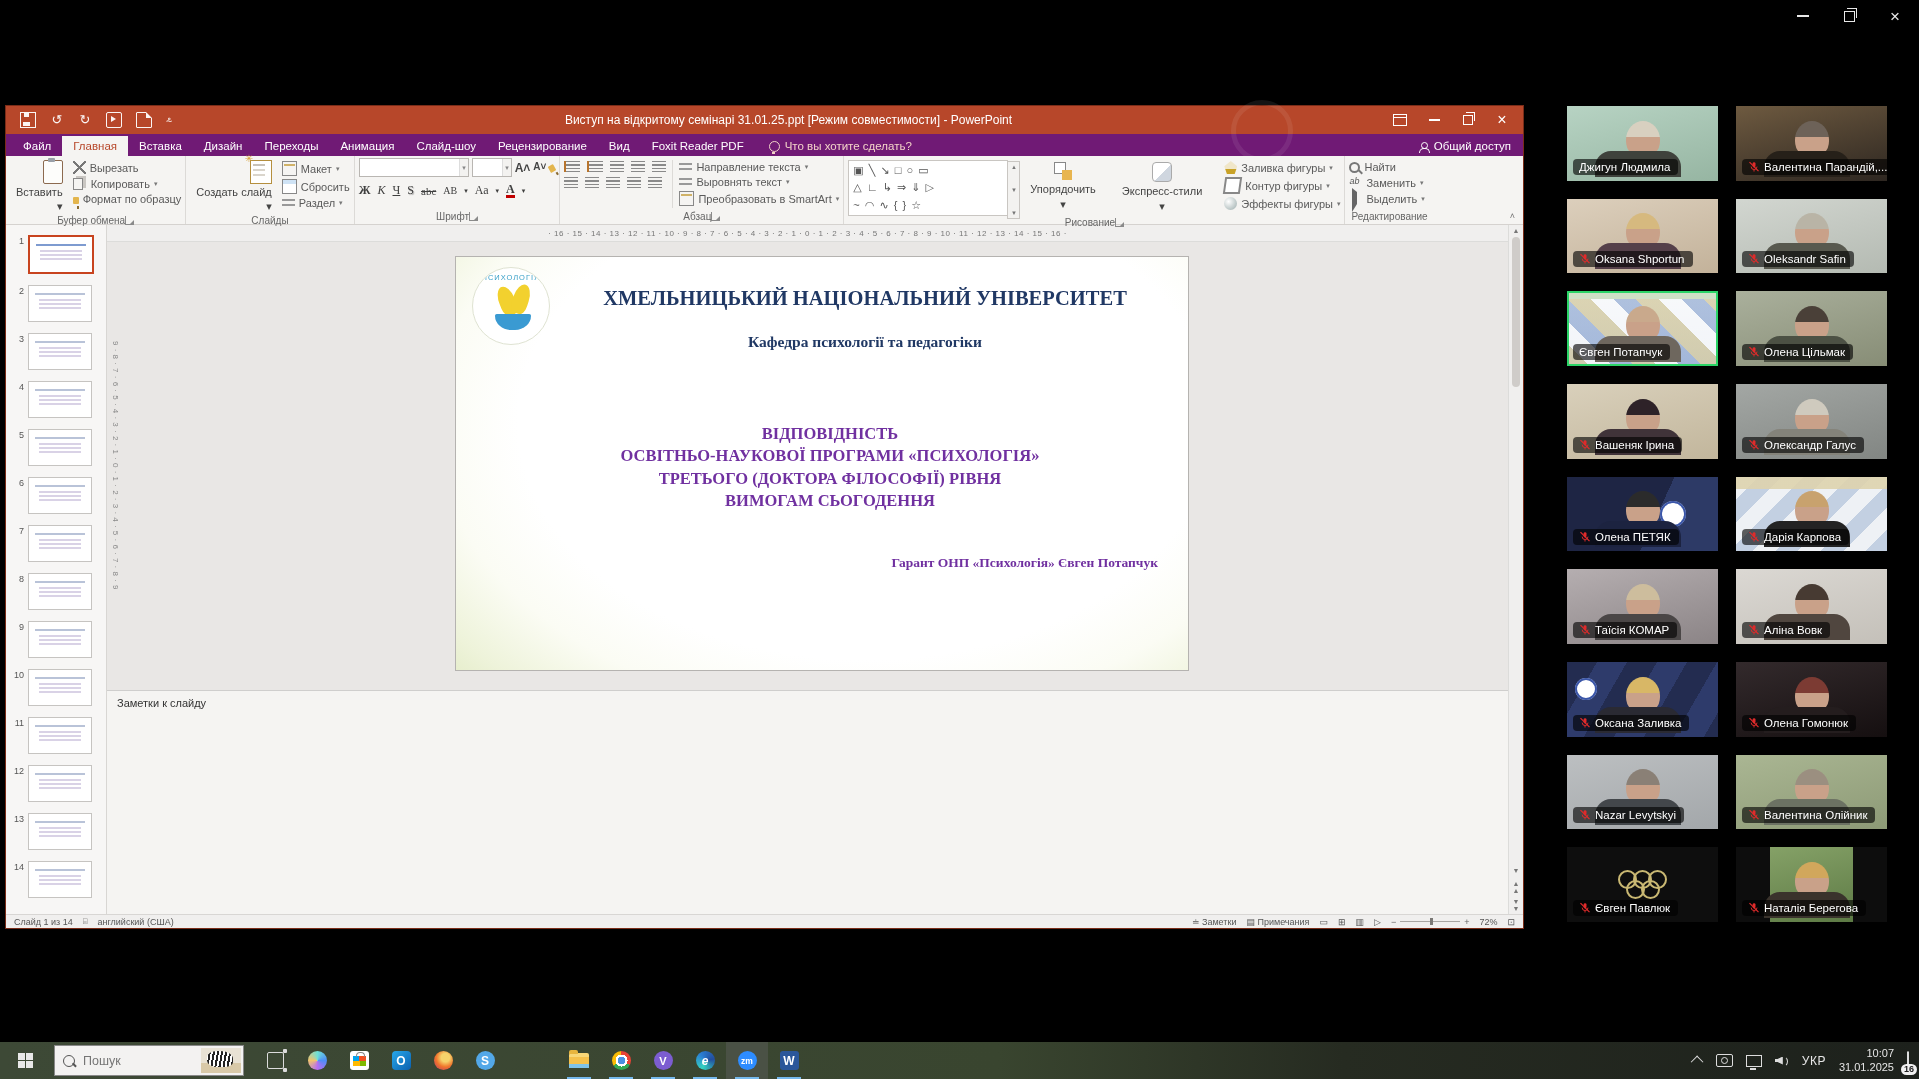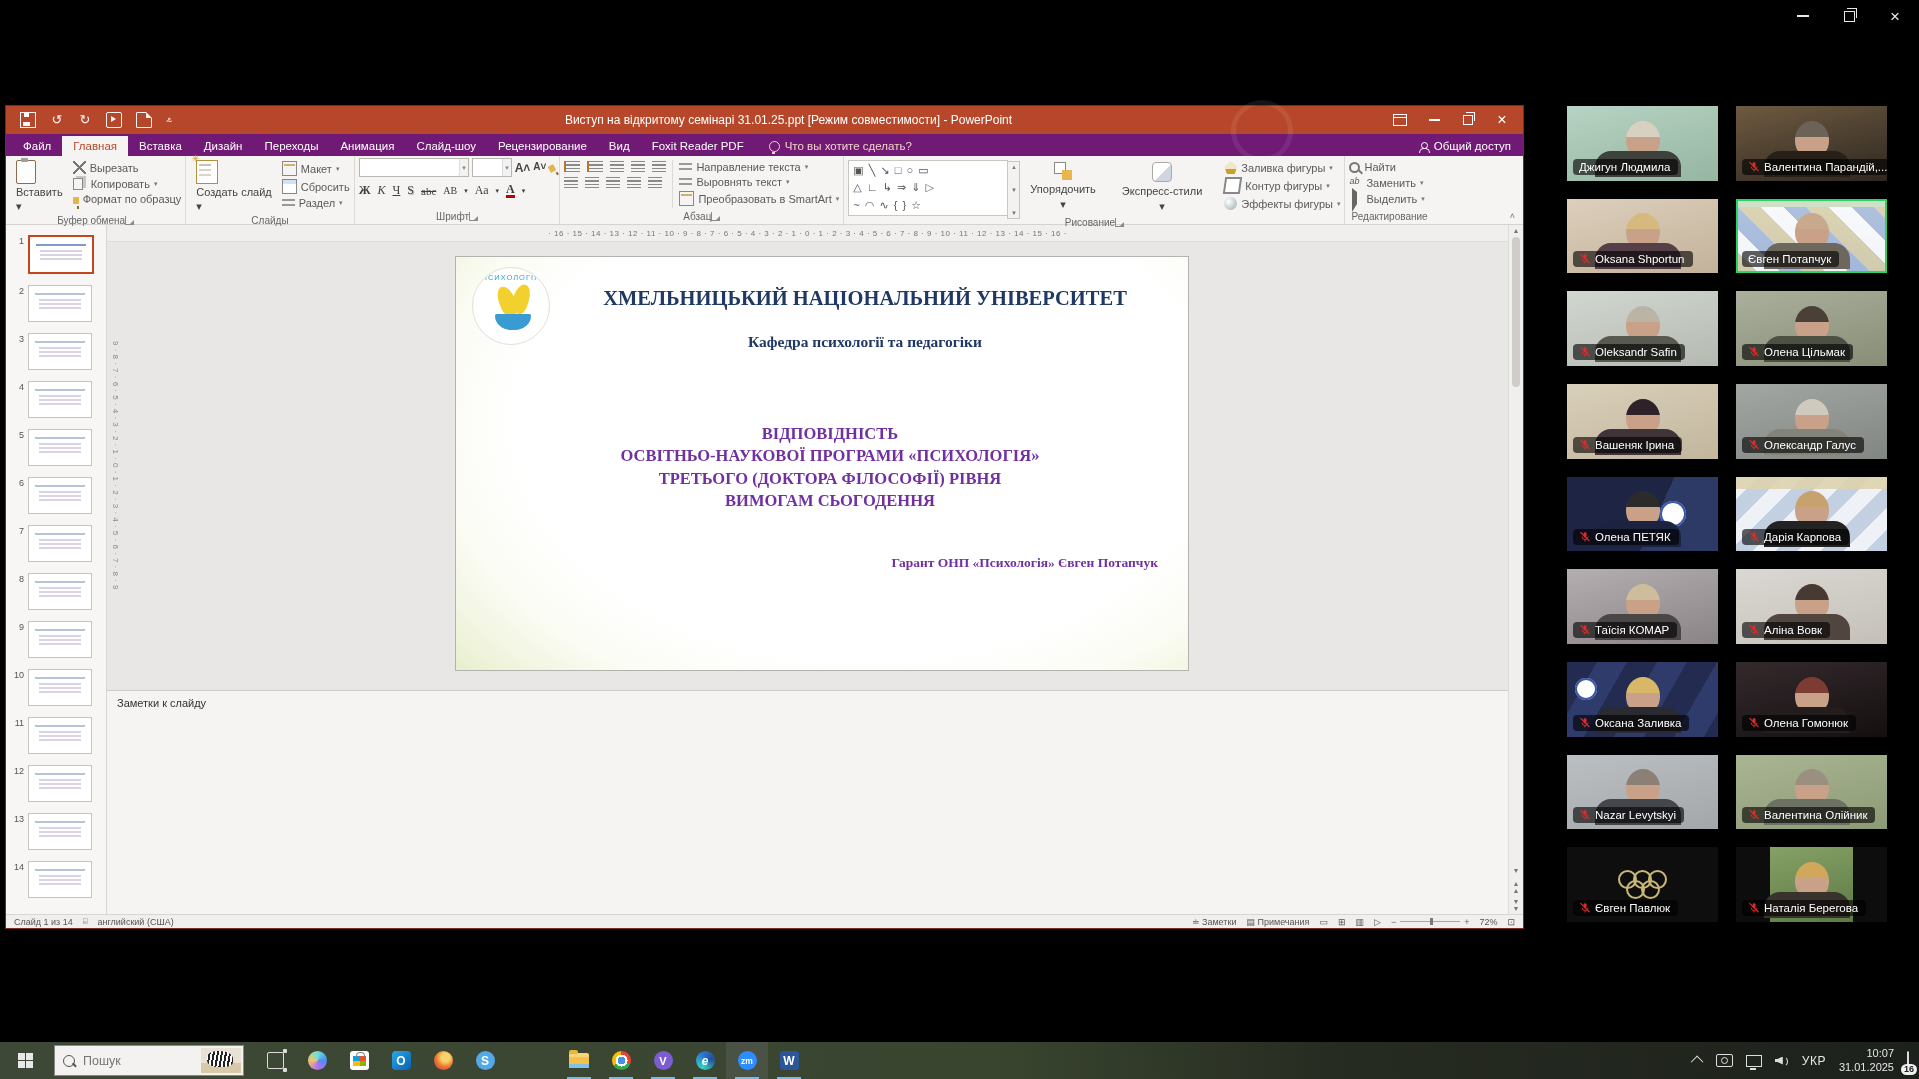--- a/index.html
+++ b/index.html
@@ -48,21 +48,21 @@
   .person{width:9px;height:9px;position:relative;}
   .person::before{content:"";position:absolute;left:2px;top:0;width:5px;height:5px;border-radius:50%;border:1.2px solid #fff;}
   .person::after{content:"";position:absolute;left:0;bottom:-2px;width:9px;height:4px;border:1.2px solid #fff;border-bottom:none;border-radius:5px 5px 0 0;}
   
   .ribbon{height:68px;background:#f5f4f2;border-bottom:1px solid #d5d2cf;display:flex;flex:none;position:relative;font-size:11px;color:#444;}
   .rgroup{display:flex;flex-direction:column;border-right:1px solid #dcdad7;padding:2px 4px 0;}
   .rg-body{flex:1;display:flex;align-items:flex-start;gap:4px;}
   .rg-label{text-align:center;font-size:10px;color:#666;padding:1px 2px 2px;display:flex;align-items:center;justify-content:center;}
   .dlg{width:8px;height:8px;border-left:1px solid #8a8a8a;border-bottom:1px solid #8a8a8a;position:relative;flex:none;}
   .dlg::after{content:"";position:absolute;right:0px;bottom:0px;border:2.5px solid transparent;border-right-color:#8a8a8a;border-bottom-color:#8a8a8a;}
-  .bigbtn{display:flex;flex-direction:column;align-items:flex-start;justify-content:center;gap:2px;padding:2px 6px;text-align:center;line-height:1.1;}
+  .bigbtn{display:flex;flex-direction:column;align-items:flex-end;justify-content:center;gap:2px;padding:2px 6px;text-align:center;line-height:1.1;}
   .clip-ic{width:18px;height:22px;border:1.5px solid #8c6a4f;border-radius:2px;background:#fdfdfb;position:relative;}
   .clip-ic::before{content:"";position:absolute;left:4px;top:-3px;width:7px;height:4px;background:#9aa0a8;border-radius:1px;}
   .newslide-ic{width:20px;height:22px;border:1.5px solid #b58f3e;background:#fff;position:relative;}
   .newslide-ic::before{content:"";position:absolute;left:2px;top:3px;width:12px;height:2px;background:#c8c2b8;box-shadow:0 5px 0 #dad5cc,0 10px 0 #dad5cc;}
   .newslide-ic::after{content:"✳";position:absolute;left:-6px;top:-8px;color:#d9a43c;font-size:10px;}
   .smallcol{display:flex;flex-direction:column;justify-content:flex-start;gap:3px;padding-top:3px;}
   .sbtn{display:flex;align-items:center;gap:4px;white-space:nowrap;color:#5a5a5a;}
   .sbtn .dd{font-size:7px;color:#777;}
   .mi{width:13px;height:13px;flex:none;position:relative;display:inline-block;}
   .mi-cut{background:linear-gradient(45deg,transparent 44%,#777 44% 56%,transparent 56%),linear-gradient(-45deg,transparent 44%,#777 44% 56%,transparent 56%);}
@@ -659,47 +659,47 @@
     <div class="nameplate">
       <svg class="mic" width="12" height="12" viewBox="0 0 16 16">
         <rect x="6.2" y="1.5" width="3.8" height="7" rx="1.9" fill="#E02B2B"></rect>
         <path d="M4.2 7.5a3.9 3.9 0 0 0 7.8 0" stroke="#E02B2B" stroke-width="1.3" fill="none"></path>
         <line x1="8" y1="11.6" x2="8" y2="14" stroke="#E02B2B" stroke-width="1.3"></line>
         <line x1="2" y1="1.5" x2="14" y2="13.5" stroke="#E02B2B" stroke-width="1.6"></line>
       </svg>
       <span class="pname">Oksana Shportun</span>
     </div>
   </div>
+    <div class="ptile" style="--bg1: #d2d6d0; --bg2: #b4bab2; --fg: #58594f; --hair: #b9b4a6;">
+
+    <div class="sil">
+      <div class="head"></div>
+      <div class="torso"></div>
+    </div>
+
+    <div class="nameplate">
+      <svg class="mic" width="12" height="12" viewBox="0 0 16 16">
+        <rect x="6.2" y="1.5" width="3.8" height="7" rx="1.9" fill="#E02B2B"></rect>
+        <path d="M4.2 7.5a3.9 3.9 0 0 0 7.8 0" stroke="#E02B2B" stroke-width="1.3" fill="none"></path>
+        <line x1="8" y1="11.6" x2="8" y2="14" stroke="#E02B2B" stroke-width="1.3"></line>
+        <line x1="2" y1="1.5" x2="14" y2="13.5" stroke="#E02B2B" stroke-width="1.6"></line>
+      </svg>
+      <span class="pname">Oleksandr Safin</span>
+    </div>
+  </div>
     <div class="ptile v-geo active" style="--bg1: #dfe6ee; --bg2: #c9d4e4; --fg: #6e675e; --hair: #c9a98c;">
 
     <div class="sil">
       <div class="head"></div>
       <div class="torso"></div>
     </div>
 
     <div class="nameplate">
 
       <span class="pname">Євген Потапчук</span>
-    </div>
-  </div>
-    <div class="ptile" style="--bg1: #d2d6d0; --bg2: #b4bab2; --fg: #58594f; --hair: #b9b4a6;">
-
-    <div class="sil">
-      <div class="head"></div>
-      <div class="torso"></div>
-    </div>
-
-    <div class="nameplate">
-      <svg class="mic" width="12" height="12" viewBox="0 0 16 16">
-        <rect x="6.2" y="1.5" width="3.8" height="7" rx="1.9" fill="#E02B2B"></rect>
-        <path d="M4.2 7.5a3.9 3.9 0 0 0 7.8 0" stroke="#E02B2B" stroke-width="1.3" fill="none"></path>
-        <line x1="8" y1="11.6" x2="8" y2="14" stroke="#E02B2B" stroke-width="1.3"></line>
-        <line x1="2" y1="1.5" x2="14" y2="13.5" stroke="#E02B2B" stroke-width="1.6"></line>
-      </svg>
-      <span class="pname">Oleksandr Safin</span>
     </div>
   </div>
     <div class="ptile" style="--bg1: #aab09c; --bg2: #878d76; --fg: #4c5144; --hair: #4a4038;">
 
     <div class="sil">
       <div class="head"></div>
       <div class="torso"></div>
     </div>
 
     <div class="nameplate">

